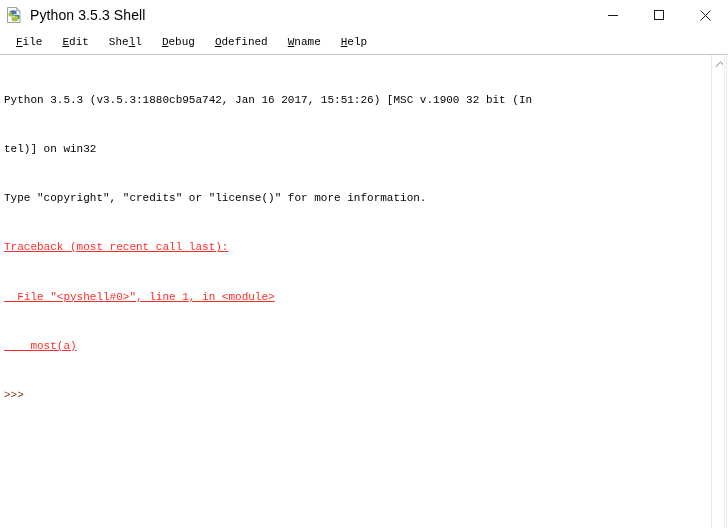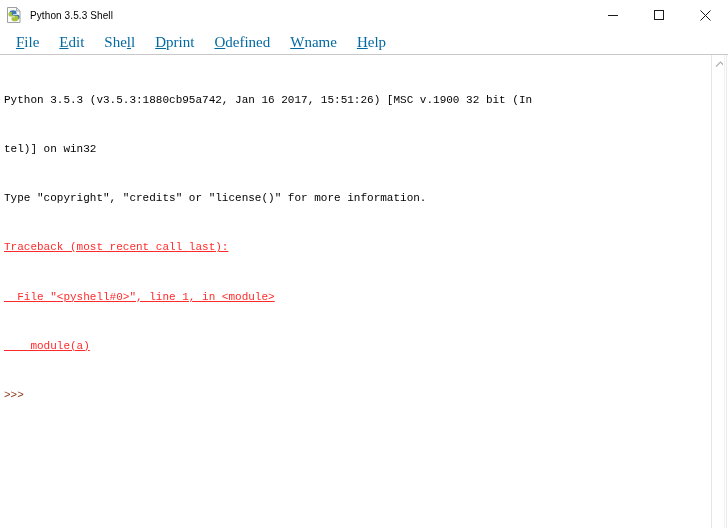--- a/index.html
+++ b/index.html
@@ -37,21 +37,21 @@
   .app-icon {
     width: 18px;
     height: 18px;
     margin-left: 5px;
     margin-right: 7px;
     position: relative;
     flex: none;
   }
   .title-text {
     font-family: "Liberation Sans", sans-serif;
-    font-size: 10px;
+    font-size: 14px;
     color: #000000;
     letter-spacing: 0.1px;
     white-space: nowrap;
   }
   .caption-buttons {
     position: absolute;
     right: 0;
     top: 0;
     height: 30px;
     display: flex;
@@ -70,23 +70,23 @@
     height: 25px;
     min-height: 25px;
     background: #ffffff;
     display: flex;
     align-items: center;
     padding-left: 6px;
     border-bottom: 1px solid #c8c8c8;
     box-sizing: border-box;
   }
   .menu-item {
-    font-family: Liberation Serif, serif;
-    font-size: 15px;
-    color: #0369a1;
+    font-family: Liberation Mono, monospace;
+    font-size: 11px;
+    color: #000000;
     padding: 0 10px;
     white-space: nowrap;
     cursor: default;
   }
   .menu-item .acc {
     text-decoration: underline;
     text-underline-offset: 1px;
   }
 
   
@@ -184,35 +184,35 @@
           <line x1="11.5" y1="1.5" x2="1.5" y2="11.5" stroke="#1a1a1a" stroke-width="1"></line>
         </svg>
       </div>
     </div>
   </div>
 
   <div class="menubar">
     <div class="menu-item"><span class="acc">F</span><span>ile</span></div>
     <div class="menu-item"><span class="acc">E</span><span>dit</span></div>
     <div class="menu-item"><span>She</span><span class="acc">l</span><span>l</span></div>
-    <div class="menu-item"><span class="acc">D</span><span>print</span></div>
+    <div class="menu-item"><span class="acc">D</span><span>ebug</span></div>
     <div class="menu-item"><span class="acc">O</span><span>defined</span></div>
     <div class="menu-item"><span class="acc">W</span><span>name</span></div>
     <div class="menu-item"><span class="acc">H</span><span>elp</span></div>
   </div>
 
   <div class="content">
 
     <div class="textarea">
       <div class="line c-black">Python 3.5.3 (v3.5.3:1880cb95a742, Jan 16 2017, 15:51:26) [MSC v.1900 32 bit (In</div>
       <div class="line c-black">tel)] on win32</div>
       <div class="line c-black">Type "copyright", "credits" or "license()" for more information.</div>
       <div class="line c-err">Traceback (most recent call last):</div>
       <div class="line c-err">  File "&lt;pyshell#0&gt;", line 1, in &lt;module&gt;</div>
-      <div class="line c-err">    module(a)</div>
+      <div class="line c-err">    most(a)</div>
       <div class="line c-prompt">&gt;&gt;&gt; </div>
     </div>
 
     <div class="vscroll">
       <div class="scroll-arrow">
         <svg width="11" height="9" viewBox="0 0 11 9">
           <path d="M1 6.5 L5.5 2 L10 6.5" fill="none" stroke="#b0b0b0" stroke-width="1.2"></path>
         </svg>
       </div>
       <div class="scroll-track"></div>

